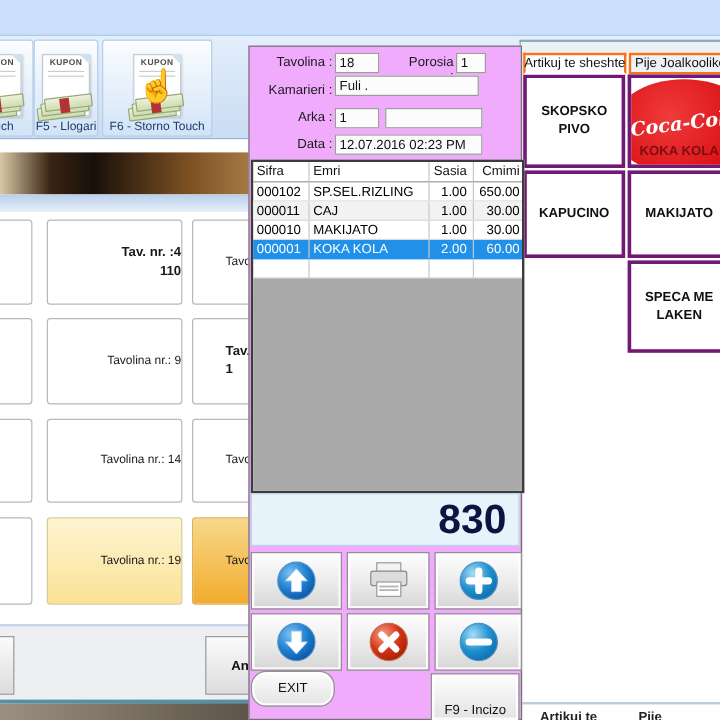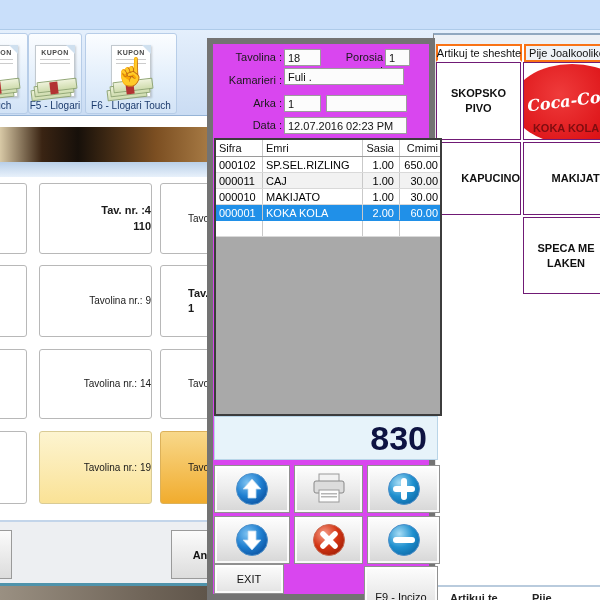--- a/index.html
+++ b/index.html
@@ -41,21 +41,21 @@
   .tbtn.orange{background:linear-gradient(#f8d88a,#f1ac2e);border-color:#dcb15a;}
 
   .bottombar{left:0;top:520px;width:600px;height:63px;background:#edeff2;border-top:2px solid #c3d5ea;}
   .pbtn{position:absolute;background:linear-gradient(#fbfbfb,#dcdcdc);border:1px solid #9a9a9a;
         display:flex;align-items:center;justify-content:center;font-size:11px;font-weight:bold;color:#111;}
   .tealline{left:0;top:583px;width:600px;height:3px;background:#4f93ab;}
   .photostrip{left:0;top:586px;width:600px;height:14px;
     background:linear-gradient(90deg,#9a9082 0%,#6e6357 25%,#3f372f 55%,#55473c 80%,#6b3a2a 100%);}
 
   
-  .orderpanel{left:207px;top:38px;width:228px;height:562px;background:#d946ef;border:6px solid #737373;
+  .orderpanel{left:207px;top:38px;width:228px;height:562px;background:#f0abfc;border:1px solid #737373;
               z-index:30;box-sizing:border-box;}
   .flabel{position:absolute;font-size:11px;color:#1a1a1a;text-align:right;}
   .fbox{position:absolute;height:17px;background:#fcfcfc;border:1px solid #9c9c9c;font-size:11px;
         color:#111;padding:2px 3px 0;box-sizing:border-box;overflow:hidden;white-space:nowrap;}
   .otable{position:absolute;left:1px;top:94px;width:224px;height:274px;border:2px solid #3c3c3c;
           background:#fff;display:flex;flex-direction:column;font-size:11px;}
   .trow{display:flex;height:16px;flex:none;align-items:center;border-bottom:1px solid #d9d9d9;box-sizing:border-box;}
   .thead{height:17px;border-bottom:1px solid #9a9a9a;color:#111;}
   .row-alt{background:#f2f2f2;}
   .row-sel{background:#2090e8;color:#fff;border-bottom:1px solid #2090e8;}
@@ -74,22 +74,22 @@
         box-shadow:inset 0 0 0 2px rgba(255,255,255,.85);display:flex;align-items:flex-end;
         justify-content:center;font-size:11px;color:#111;text-align:center;box-sizing:border-box;}
 
   
   .artpanel{left:433px;top:33px;width:167px;height:567px;background:#fff;z-index:25;
             border-top:2px solid #90a8c0;border-left:1px solid #8a8a8a;box-shadow:inset 2px 0 0 #e4e4e4;}
   .arttop{position:absolute;left:0;top:0;width:100%;height:9px;background:#edf1f6;}
   .tab{position:absolute;top:9px;height:18px;font-size:11px;display:flex;align-items:center;
        justify-content:center;border:2px solid #f97316;background:#eef2f7;color:#111;box-sizing:border-box;white-space:nowrap;}
   .tab.active{background:#fff;border-bottom-color:#fff;z-index:2;}
-  .pcell{position:absolute;background:#fff;border:1px solid #701a75;display:flex;align-items:center;
-         justify-content:flex-end;text-align:center;font-weight:bold;font-size:11px;color:#101010;
+  .pcell{position:absolute;background:#fff;border:3px solid #701a75;display:flex;align-items:center;
+         justify-content:center;text-align:center;font-weight:bold;font-size:11px;color:#101010;
          line-height:1.35;box-sizing:border-box;overflow:hidden;}
   .cocalogo{position:absolute;right:-24px;top:1px;width:120px;height:80px;border-radius:50%;
             background:radial-gradient(circle at 40% 38%,#ef3b3b,#dd1418 62%,#c50d12);}
   .cocascript{position:absolute;left:10px;top:26px;width:100px;text-align:center;color:#fff;
               font-family:"DejaVu Serif",serif;font-style:italic;font-weight:bold;font-size:16px;
               transform:rotate(-7deg);white-space:nowrap;}
   .kokalabel{position:absolute;bottom:3px;left:0;width:100%;text-align:center;font-weight:bold;
              font-size:11px;color:#7d0d10;z-index:2;}
   .artsep{position:absolute;left:0;top:550px;width:100%;height:2px;background:#b9cbdd;}
   .artbottom{position:absolute;left:0;top:557px;width:100%;height:10px;overflow:hidden;
@@ -140,21 +140,21 @@
         <div class="kline"></div>
         <div class="kline"></div>
         <div class="money">
           <div class="bill b1"></div>
             <div class="bill b2"></div>
             <div class="bill b3"></div>
             <div class="band"></div>
         </div>
         <span class="touch-glyph">☝</span>
       </div>
-      <div class="rbn-label">F6 - Llogari Touch</div>
+      <div class="rbn-label">F6 - Storno Touch</div>
     </div>
   </div>
 
   <div class="abs woodband"></div>
   <div class="abs bluebar"></div>
 
   <div class="abs board">
 
     <div class="tbtn" style="left:-36px;top:6px;width:61px;height:69px;"></div>
     <div class="tbtn bold" style="left:39px;top:6px;width:111px;height:69px;">
@@ -330,21 +330,21 @@
           <stop offset="0" stop-color="#a8ddf5"></stop>
               <stop offset=".55" stop-color="#1f90cf"></stop>
               <stop offset="1" stop-color="#0c68a6"></stop>
         </radialGradient>
           </defs>
         <circle cx="17" cy="17" r="15.5" fill="url(#gMin)" stroke="#4d8fc9"></circle>
         <path d="M9 17 H25" stroke="#fff" stroke-width="6" stroke-linecap="round"></path>
       </svg>
     </div>
 
-    <div class="fnbtn" style="left:1px;top:520px;width:70px;height:30px;align-items:center;">
+    <div class="fnbtn" style="left:1px;top:520px;width:70px;height:30px;align-items:center;border-radius:13px;">
       <span>EXIT</span>
     </div>
     <div class="fnbtn" style="left:151px;top:522px;width:74px;height:40px;padding-bottom:2px;">
       <span>F9 - Incizo</span>
     </div>
   </div>
 
   <div class="abs artpanel">
     <div class="arttop"></div>
     <div class="tab active" style="left:2px;width:86px;">

